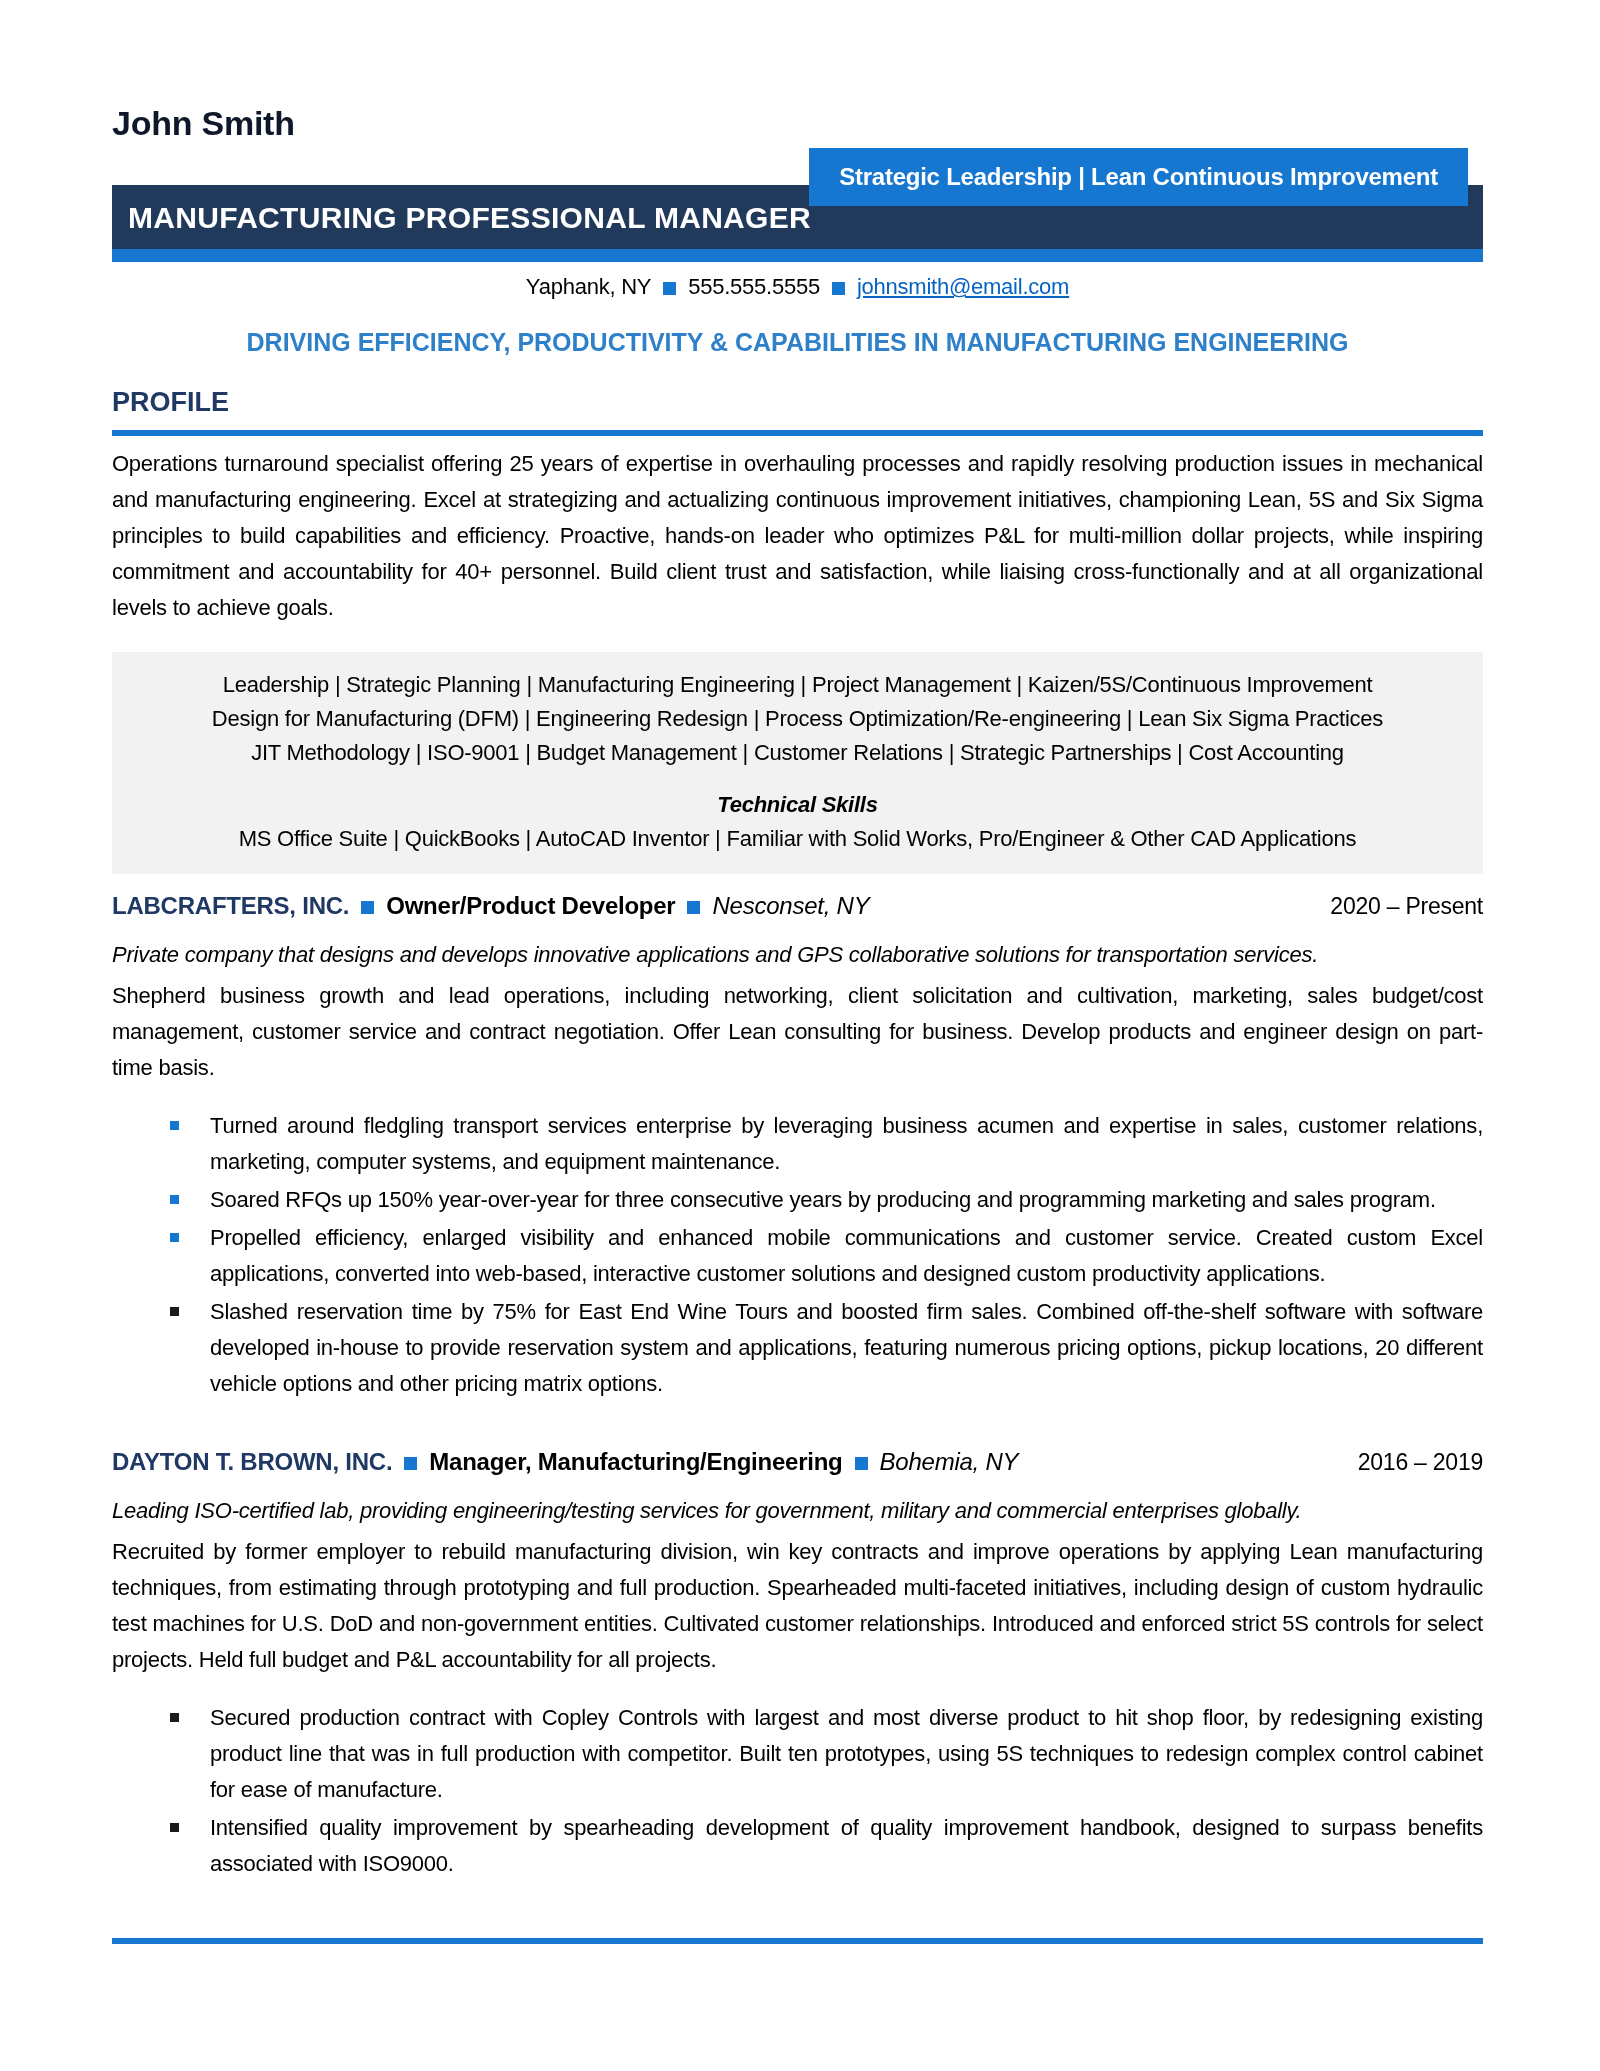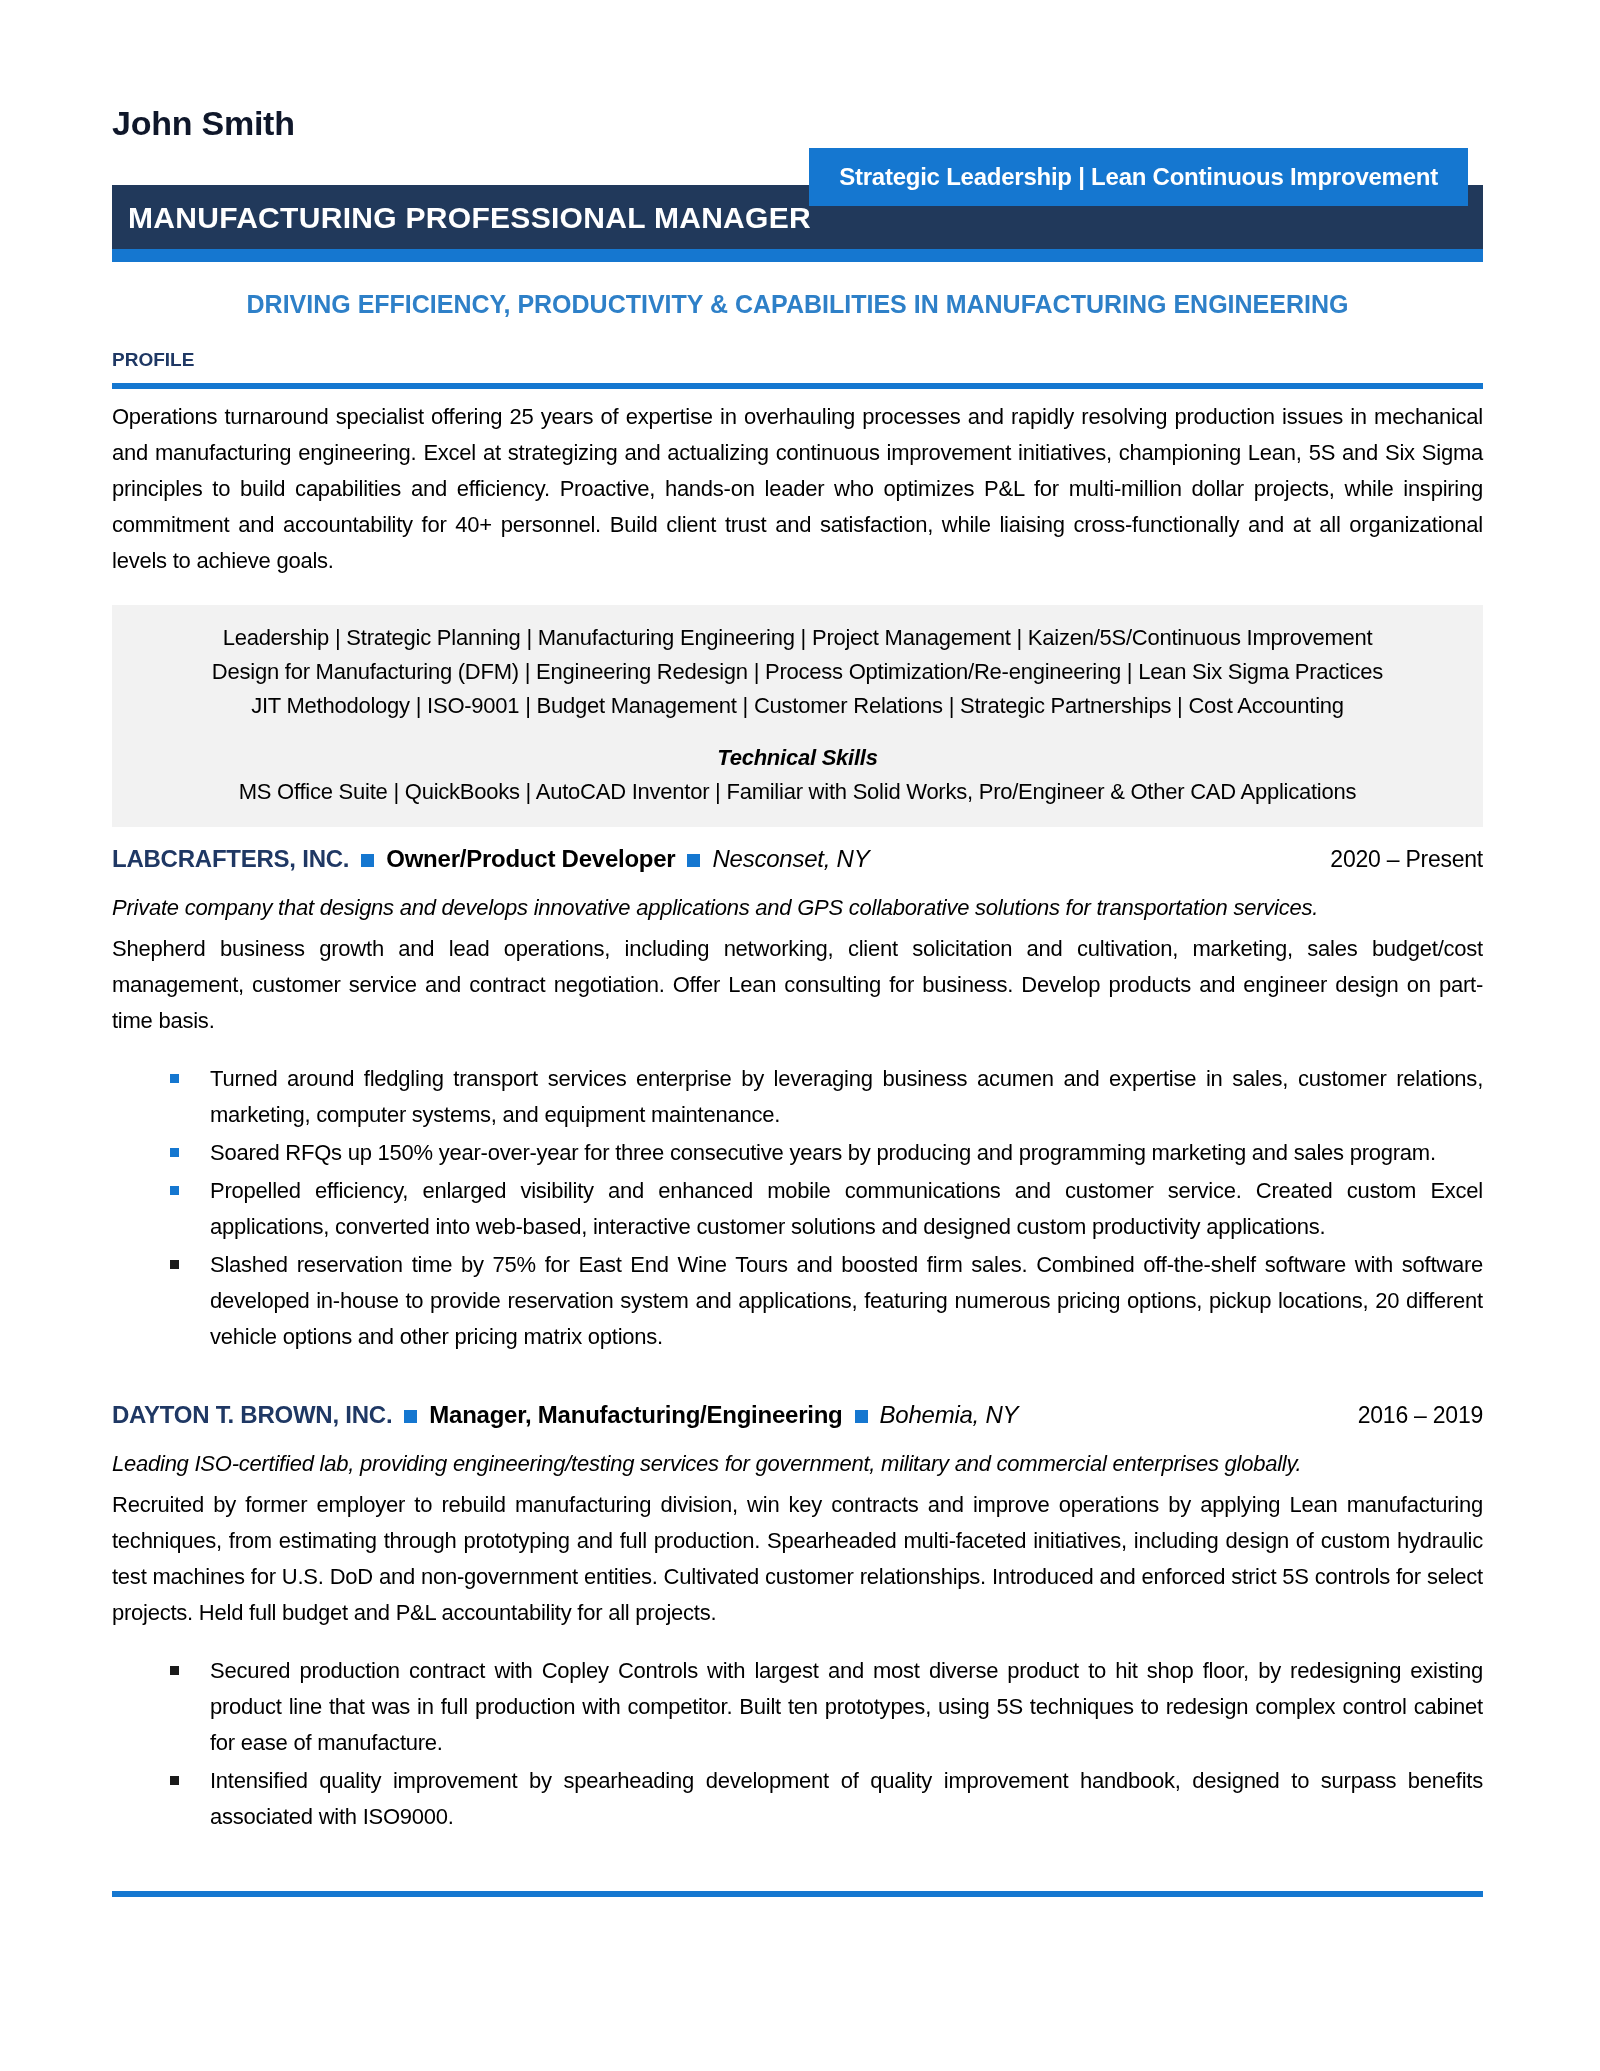--- a/index.html
+++ b/index.html
@@ -26,21 +26,21 @@
     display:inline-block;width:13px;height:13px;background:#1577d0;
     margin:0 12px;vertical-align:-1px;
   }
   .contact a{color:#0563c1;text-decoration:underline;cursor:pointer;}
   .tagline{
     text-align:center;font-weight:bold;font-size:25px;color:#2e80c8;
     margin-top:28px;letter-spacing:0;
   }
   
   .section-heading{
-    font-size:19px;font-weight:bold;color:#1f3864;letter-spacing:0;
+    font-size:27px;font-weight:bold;color:#1f3864;letter-spacing:0;
     border-bottom:6px solid #1577d0;padding-bottom:12px;margin-top:32px;
   }
   .para{font-size:22px;line-height:36px;text-align:justify;margin-top:10px;}
   
   .skills-panel{
     margin-top:26px;background:#f2f2f2;text-align:center;
     padding:16px 22px 18px 22px;font-size:22px;line-height:34px;
   }
   .tech-heading{font-weight:bold;font-style:italic;margin-top:18px;}
   
@@ -67,20 +67,23 @@
 </style>
 </head>
 <body>
 
 <header>
   <h1 class="name">John Smith</h1>
   <div class="banner">Strategic Leadership | Lean Continuous Improvement</div>
   <div class="title-bar">MANUFACTURING PROFESSIONAL MANAGER</div>
   <div class="accent-strip"></div>
 
+  <div class="contact">
+    <span>Yaphank, NY</span><span class="sep-square"></span><span>555.555.5555</span><span class="sep-square"></span><a>johnsmith@email.com</a>
+  </div>
 
   <div class="tagline">DRIVING EFFICIENCY, PRODUCTIVITY &amp; CAPABILITIES IN MANUFACTURING ENGINEERING</div>
 </header>
 
 <section>
   <h2 class="section-heading" style="margin-top:30px;margin-bottom:0;">PROFILE</h2>
   <p class="para">Operations turnaround specialist offering 25 years of expertise in overhauling processes and rapidly resolving production issues in mechanical and manufacturing engineering. Excel at strategizing and actualizing continuous improvement initiatives, championing Lean, 5S and Six Sigma principles to build capabilities and efficiency. Proactive, hands-on leader who optimizes P&amp;L for multi-million dollar projects, while inspiring commitment and accountability for 40+ personnel. Build client trust and satisfaction, while liaising cross-functionally and at all organizational levels to achieve goals.</p>
 </section>
 
 <section class="skills-panel">

